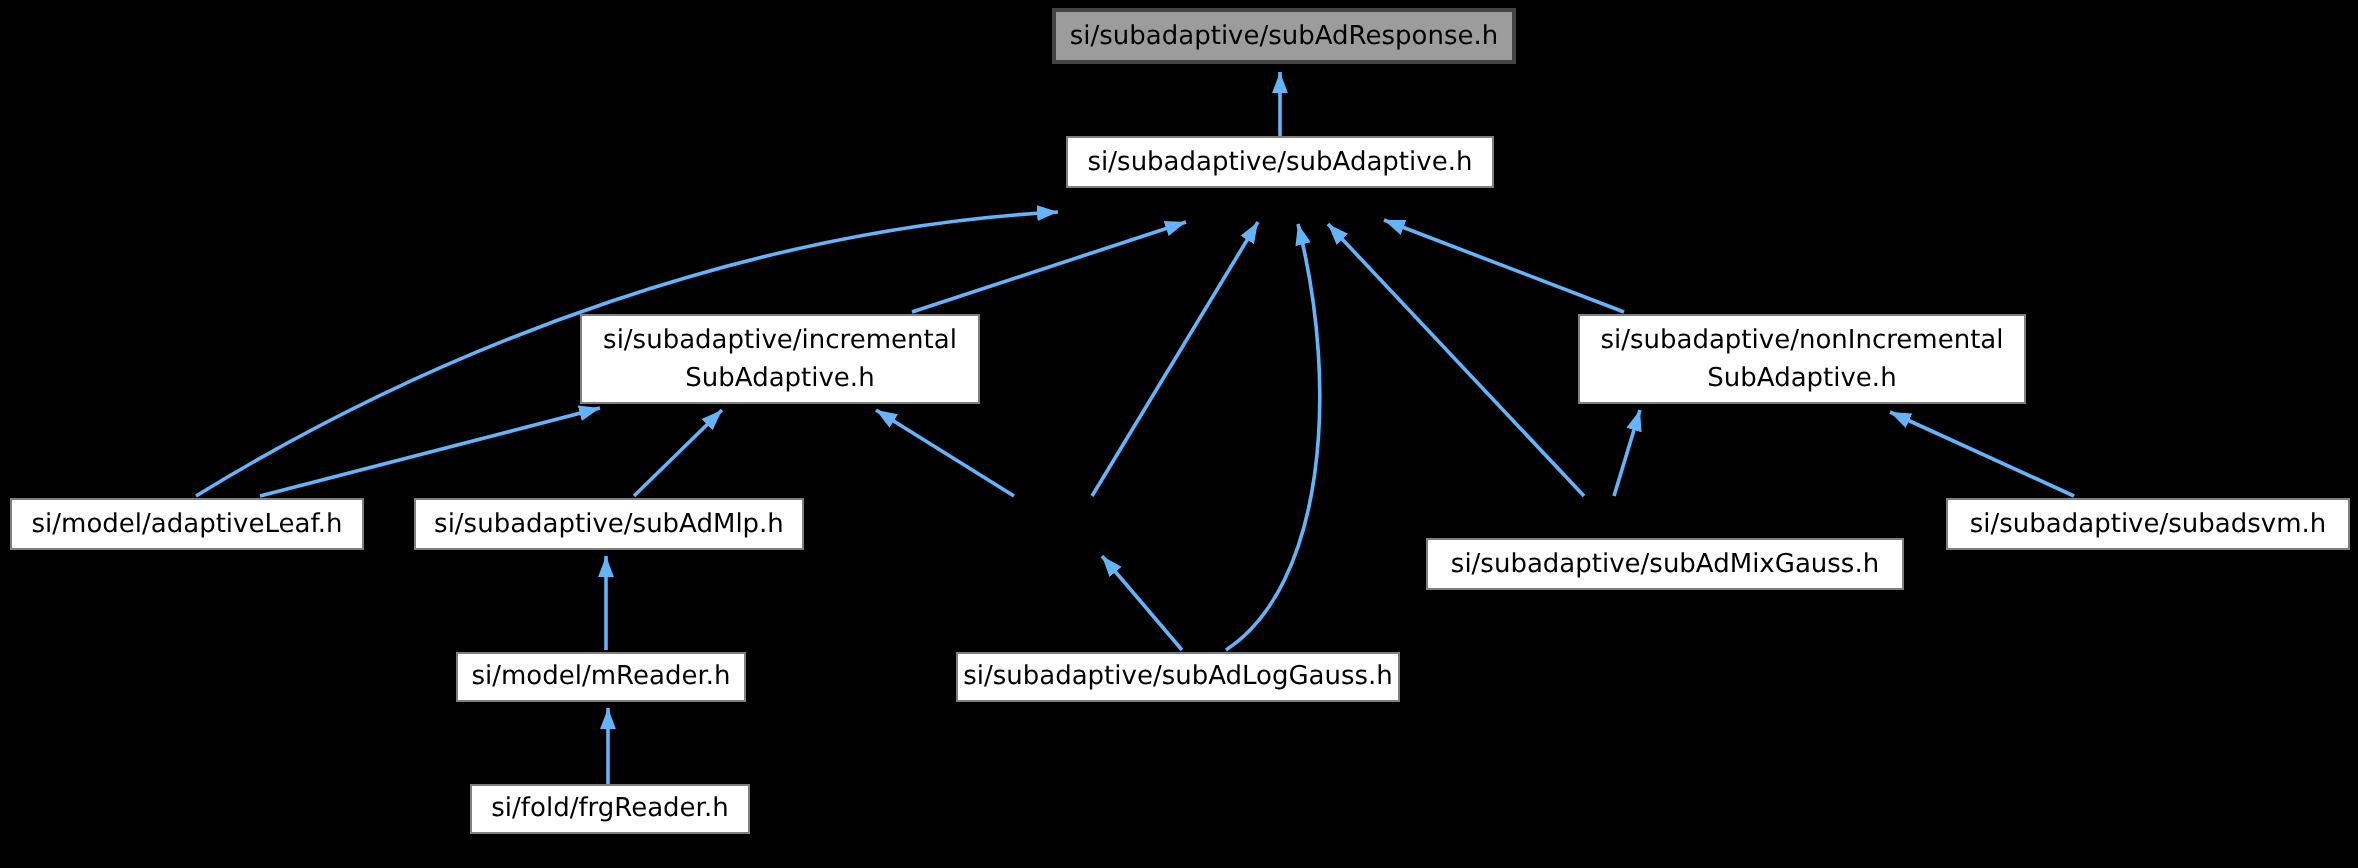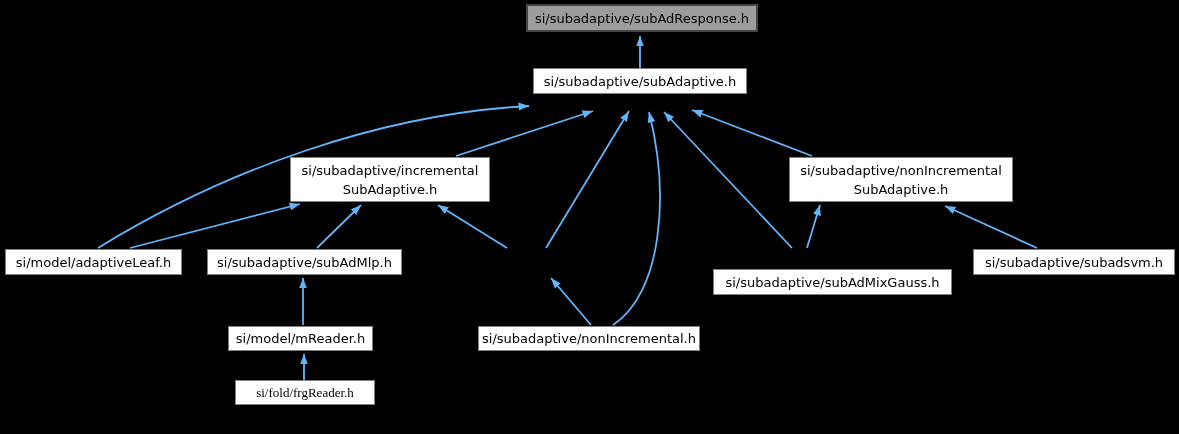--- a/index.html
+++ b/index.html
@@ -95,17 +95,17 @@
 
   <div class="node" style="left:207px; top:249px; width:195px; height:26px;">si/subadaptive/subAdMlp.h</div>
 
 
   <div class="node" style="left:713px; top:249px; width:239px; height:26px;margin-top:20px;">si/subadaptive/subAdMixGauss.h</div>
 
   <div class="node" style="left:228px; top:326px; width:145px; height:25px;">si/model/mReader.h</div>
 
   <div class="node" style="left:973px; top:249px; width:202px; height:26px;">si/subadaptive/subadsvm.h</div>
 
-  <div class="node" style="left:478px; top:326px; width:222px; height:25px;">si/subadaptive/nonIncremental.h</div>
+  <div class="node" style="left:478px; top:326px; width:222px; height:25px;">si/subadaptive/subAdLogGauss.h</div>
 
-  <div class="node" style="left:235px; top:380px; width:140px; height:25px;font-family:Liberation Serif, serif;">si/fold/frgReader.h</div>
+  <div class="node" style="left:235px; top:392px; width:140px; height:25px;">si/fold/frgReader.h</div>
 
 </div>
 
 </body></html>

